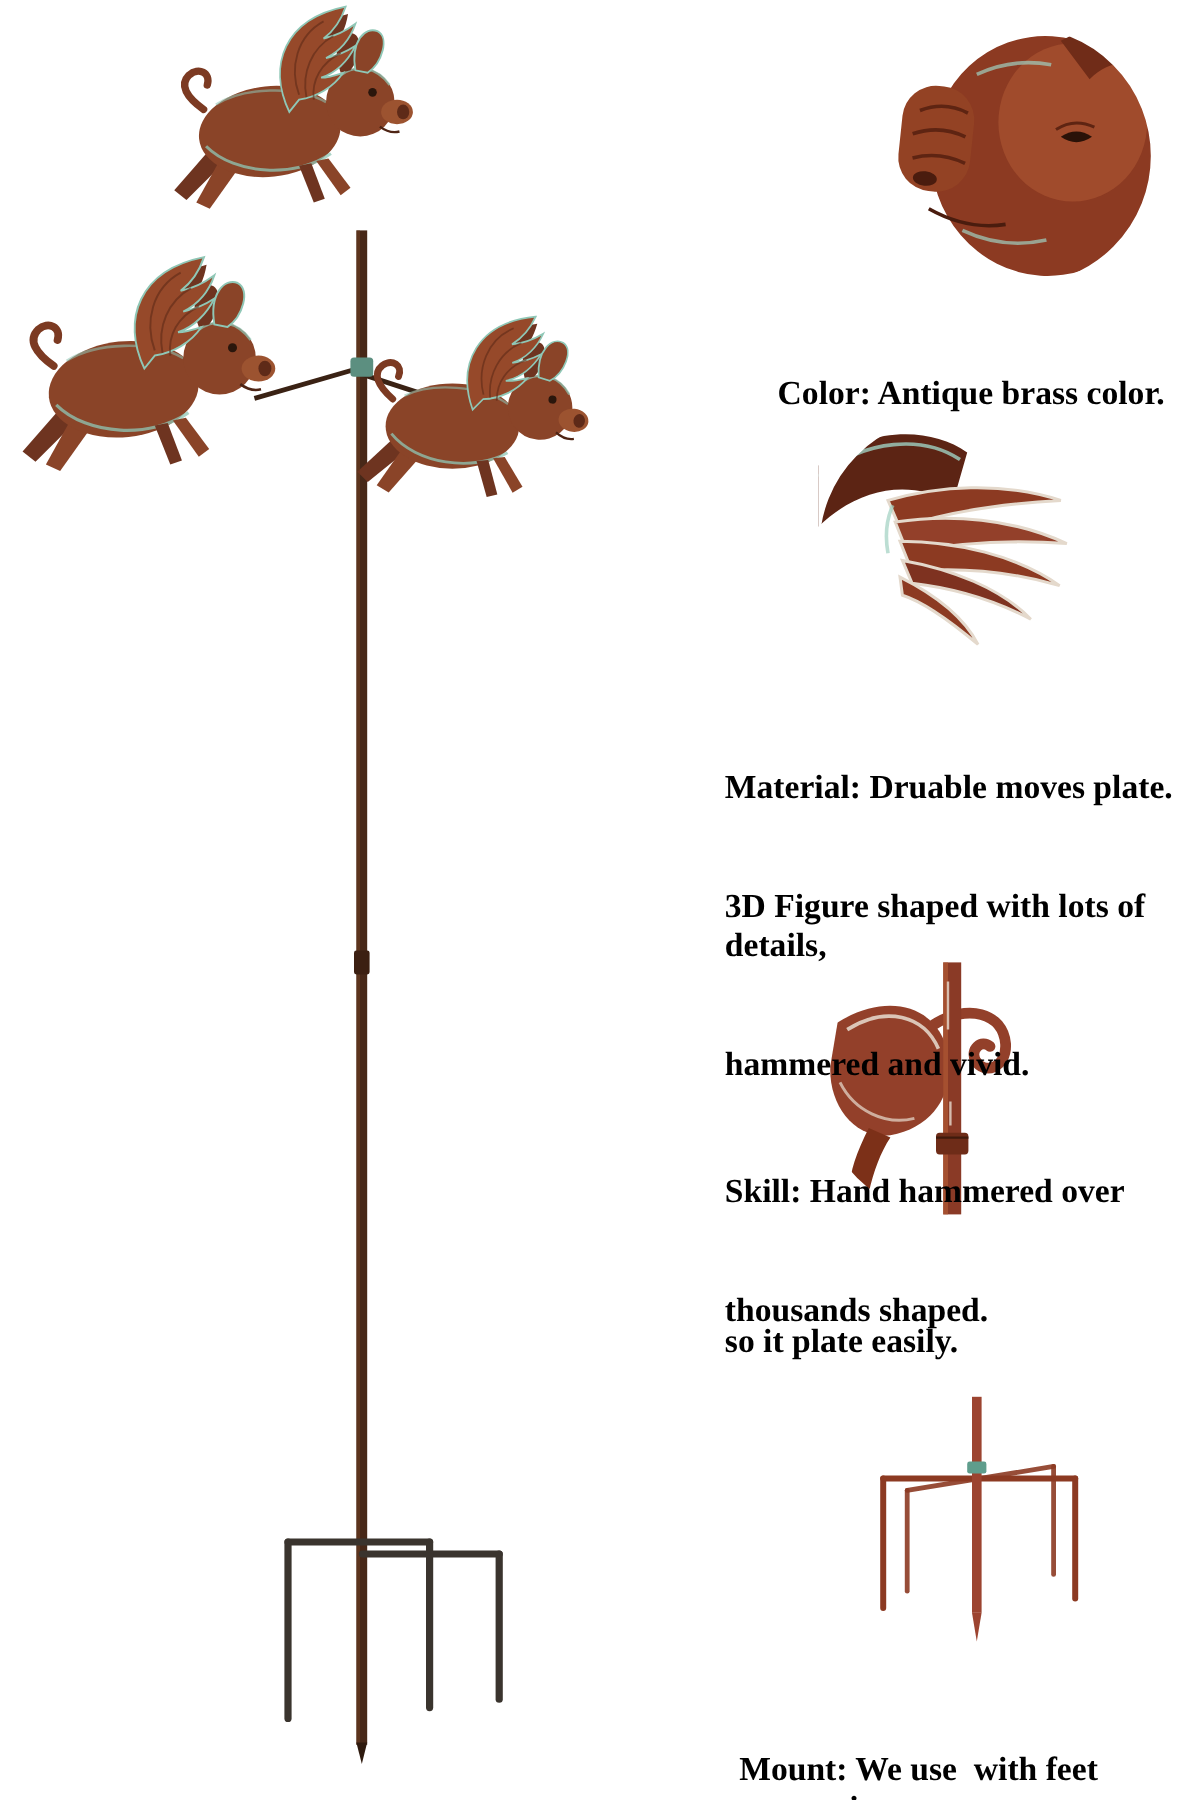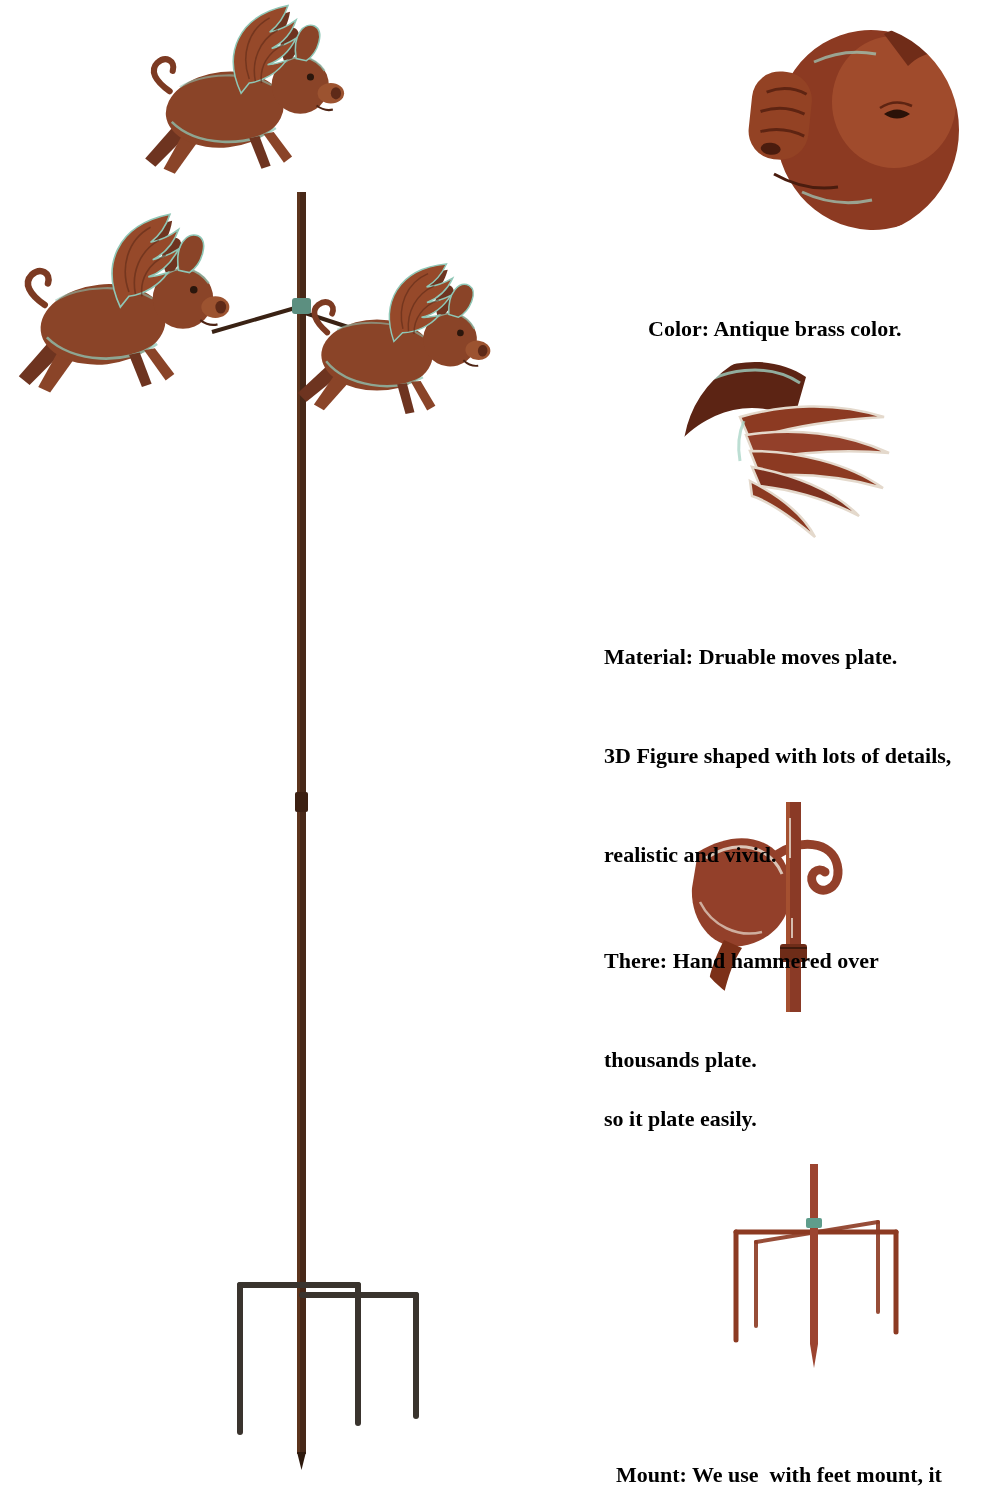--- a/index.html
+++ b/index.html
@@ -1,20 +1,20 @@
 <!DOCTYPE html>
 <html><head>
 <meta charset="utf-8">
 <style>
   html,body{margin:0;padding:0;background:#ffffff;}
   .canvas{position:relative;width:991px;height:1500px;background:#ffffff;overflow:hidden;margin:0 auto;
           font-family:"Liberation Serif",serif;}
   .photo-main{position:absolute;left:0;top:0;}
   .detail-circle{position:absolute;}
-  .caption{position:absolute;font-weight:700;font-size:22px;line-height:33px;color:#000;white-space:pre-wrap;}
+  .caption{position:absolute;font-weight:700;font-size:28px;line-height:33px;color:#000;white-space:pre-wrap;}
   .caption .line{display:block;}
   .caption .para{margin-top:7px;}
 </style>
 </head>
 <body>
 
 <div class="canvas">
 
   <svg class="photo-main" width="560" height="1500" viewBox="0 0 560 1500">
     <defs>
@@ -152,23 +152,23 @@
     <circle cx="112" cy="112" r="161" fill="none" stroke="#ffffff" stroke-width="100"></circle>
   </svg>
 
   <div class="caption" style="left:648px;top:246px">
     <span class="line">Color: Antique brass color.</span>
   </div>
 
   <div class="caption" style="left:604px;top:574px">
     <span class="line">Material: Druable moves plate.</span>
     <span class="line">3D Figure shaped with lots of details,</span>
-    <span class="line">realistic and vivid.</span>
-    <span class="line para">There: Hand hammered over</span>
-    <span class="line">thousands plate.</span>
+    <span class="line">hammered and vivid.</span>
+    <span class="line para">Skill: Hand hammered over</span>
+    <span class="line">thousands shaped.</span>
   </div>
 
   <div class="caption" style="left:604px;top:1036px">
     <span class="line">so it plate easily.</span>
   </div>
 
   <div class="caption" style="left:616px;top:1392px">
     <span class="line">Mount: We use  with feet mount, it</span>
     
   </div>

